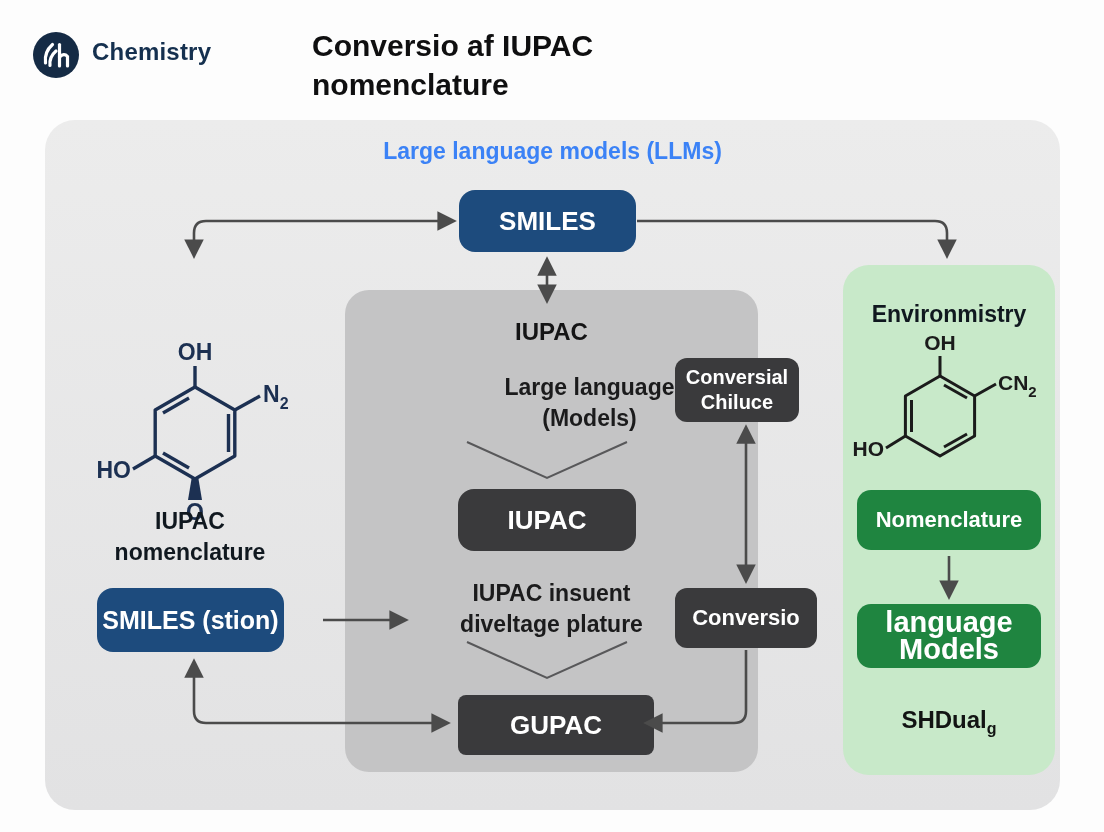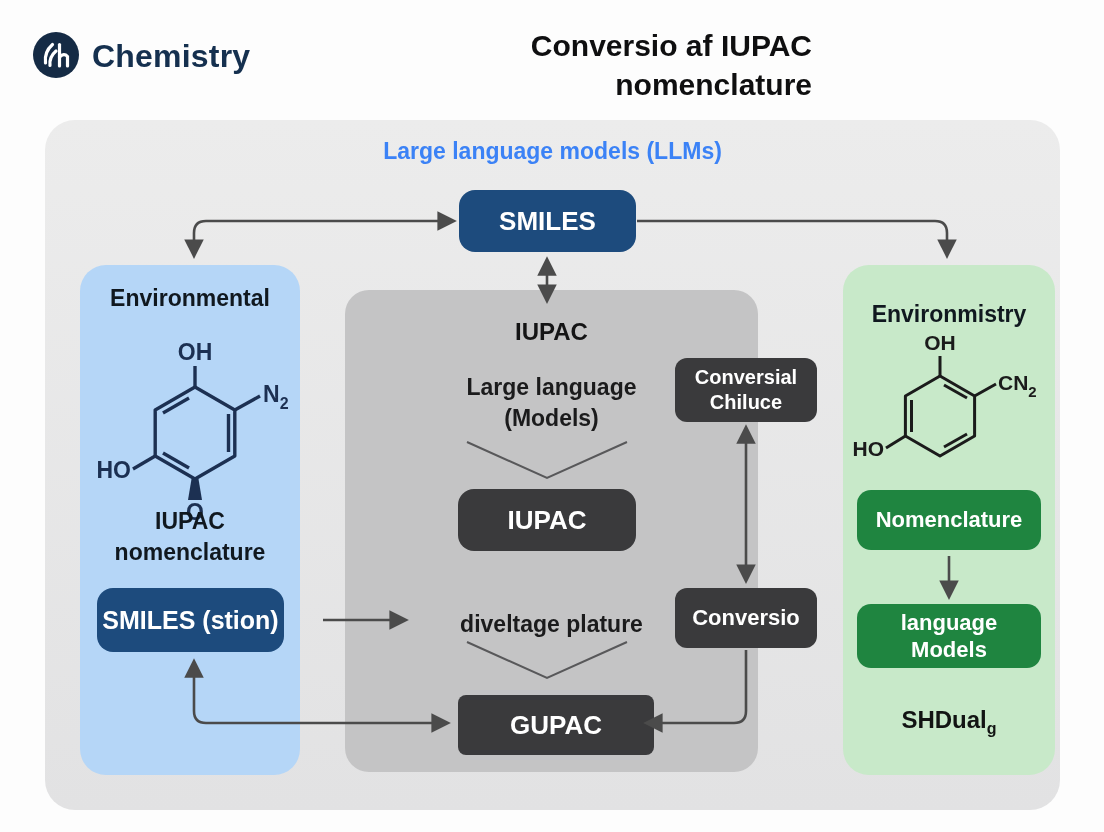--- a/index.html
+++ b/index.html
@@ -1,22 +1,22 @@
 <!DOCTYPE html>
 <html><head>
 <meta charset="utf-8">
 <style>
   html,body{margin:0;padding:0;background:#fdfdfd;}
   body{font-family:"Liberation Sans","DejaVu Sans",sans-serif;-webkit-font-smoothing:antialiased;}
   .stage{position:relative;width:1104px;height:832px;background:#fdfdfd;overflow:hidden;}
 
   
   .logo-badge{position:absolute;left:33px;top:32px;width:46px;height:46px;}
-  .logo-text{position:absolute;left:92px;top:38px;font-size:32px;font-weight:700;color:#15304f;letter-spacing:.2px;}
-  .page-title{position:absolute;left:312px;top:26px;width:500px;text-align:right;
+  .logo-text{position:absolute;left:92px;top:38px;font-size:24px;font-weight:700;color:#15304f;letter-spacing:.2px;}
+  .page-title{position:absolute;left:312px;top:26px;width:500px;text-align:left;
               font-size:30px;line-height:39px;font-weight:700;color:#0f0f10;}
 
   
   .outer{position:absolute;left:45px;top:120px;width:1015px;height:690px;border-radius:30px;
          background:linear-gradient(#ececec,#e2e2e3);}
   .llm-header{position:absolute;left:45px;top:138px;width:1015px;text-align:center;
               font-size:23px;font-weight:700;color:#3b82f6;}
 
   
   .panel{position:absolute;border-radius:26px;}
@@ -29,31 +29,31 @@
   .node{position:absolute;display:flex;align-items:center;justify-content:center;text-align:center;
         color:#fff;font-weight:700;box-sizing:border-box;}
   .navy{background:#1d4b7d;}
   .dark{background:#3a3a3c;}
   .green{background:#1f8540;}
 
   .node-smiles{left:459px;top:190px;width:177px;height:62px;border-radius:16px;font-size:26px;}
   .node-smiles-stion{left:97px;top:588px;width:187px;height:64px;border-radius:16px;font-size:25px;}
   .node-iupac{left:458px;top:489px;width:178px;height:62px;border-radius:16px;font-size:26px;}
   .node-gupac{left:458px;top:695px;width:196px;height:60px;border-radius:8px;font-size:26px;}
-  .node-conversial{left:675px;top:358px;width:142px;height:64px;border-radius:12px;font-size:20px;line-height:25px;}
+  .node-conversial{left:675px;top:358px;width:124px;height:64px;border-radius:12px;font-size:20px;line-height:25px;}
   .node-clislity{left:675px;top:588px;width:142px;height:60px;border-radius:12px;font-size:22px;}
   .node-nomenclature{left:857px;top:490px;width:184px;height:60px;border-radius:14px;font-size:22px;}
-  .node-langmodels{left:857px;top:604px;width:184px;height:64px;border-radius:14px;font-size:22px;line-height:27px;}
+  .node-langmodels{left:857px;top:604px;width:184px;height:64px;border-radius:14px;font-size:29px;line-height:27px;}
 
   
   .ctr-title{position:absolute;left:345px;top:318px;width:413px;text-align:center;
              font-size:24px;font-weight:700;color:#141415;}
   .ctr-text{position:absolute;left:345px;width:413px;text-align:center;
             font-size:23px;line-height:31px;font-weight:700;color:#1b1b1c;}
-  .ctr-text-1{top:372px;} .ctr-text-2{top:578px;}
+  .ctr-text-1{top:372px;padding-left:38px;} .ctr-text-2{top:578px;}
   .left-caption{position:absolute;left:80px;top:506px;width:220px;text-align:center;
                 font-size:23px;line-height:31px;font-weight:700;color:#10181f;}
   .right-caption{position:absolute;left:843px;top:706px;width:212px;text-align:center;
                  font-size:24px;font-weight:700;color:#121413;}
   .right-caption sub{font-size:16px;font-weight:600;}
 
   
   .mol{position:absolute;}
   .mol-left{left:92px;top:330px;}
   .mol-right{left:852px;top:328px;}
@@ -76,23 +76,20 @@
   <div class="logo-text">Chemistry</div>
 
   <div class="page-title">
     <span>Conversio af IUPAC</span><br>
     <span>nomenclature</span>
   </div>
 
   <div class="outer"></div>
   <div class="llm-header">Large language models (LLMs)</div>
 
-  <div class="panel panel-blue">
-    <div class="panel-title" style="top:20px;">Environmental</div>
-  </div>
   <div class="panel panel-gray"></div>
   <div class="panel panel-green">
     <div class="panel-title" style="top:36px;">Environmistry</div>
   </div>
 
   <svg class="mol mol-left" width="200" height="192" viewBox="0 0 200 192">
     <g stroke="#1c3052" stroke-width="3.4" fill="none" stroke-linejoin="round">
       <path d="M103,57 L142.8,80 L142.8,126 L103,149 L63.2,126 L63.2,80 Z"></path>
       <path d="M71,83 L97,68"></path>
       <path d="M136.5,84 L136.5,122"></path>
@@ -126,21 +123,21 @@
       <text x="32" y="128" text-anchor="end">HO</text>
     </g>
   </svg>
 
   <div class="ctr-title">IUPAC</div>
   <div class="ctr-text ctr-text-1">
     <span>Large language</span><br>
     <span>(Models)</span>
   </div>
   <div class="ctr-text ctr-text-2">
-    <br>
+    <span>IUPAC insuent</span><br>
     <span>diveltage plature</span>
   </div>
 
   <div class="left-caption">
     <span>IUPAC</span><br>
     <span>nomenclature</span>
   </div>
 
   <div class="right-caption">
     <span>SHDual</span><sub>g</sub>

